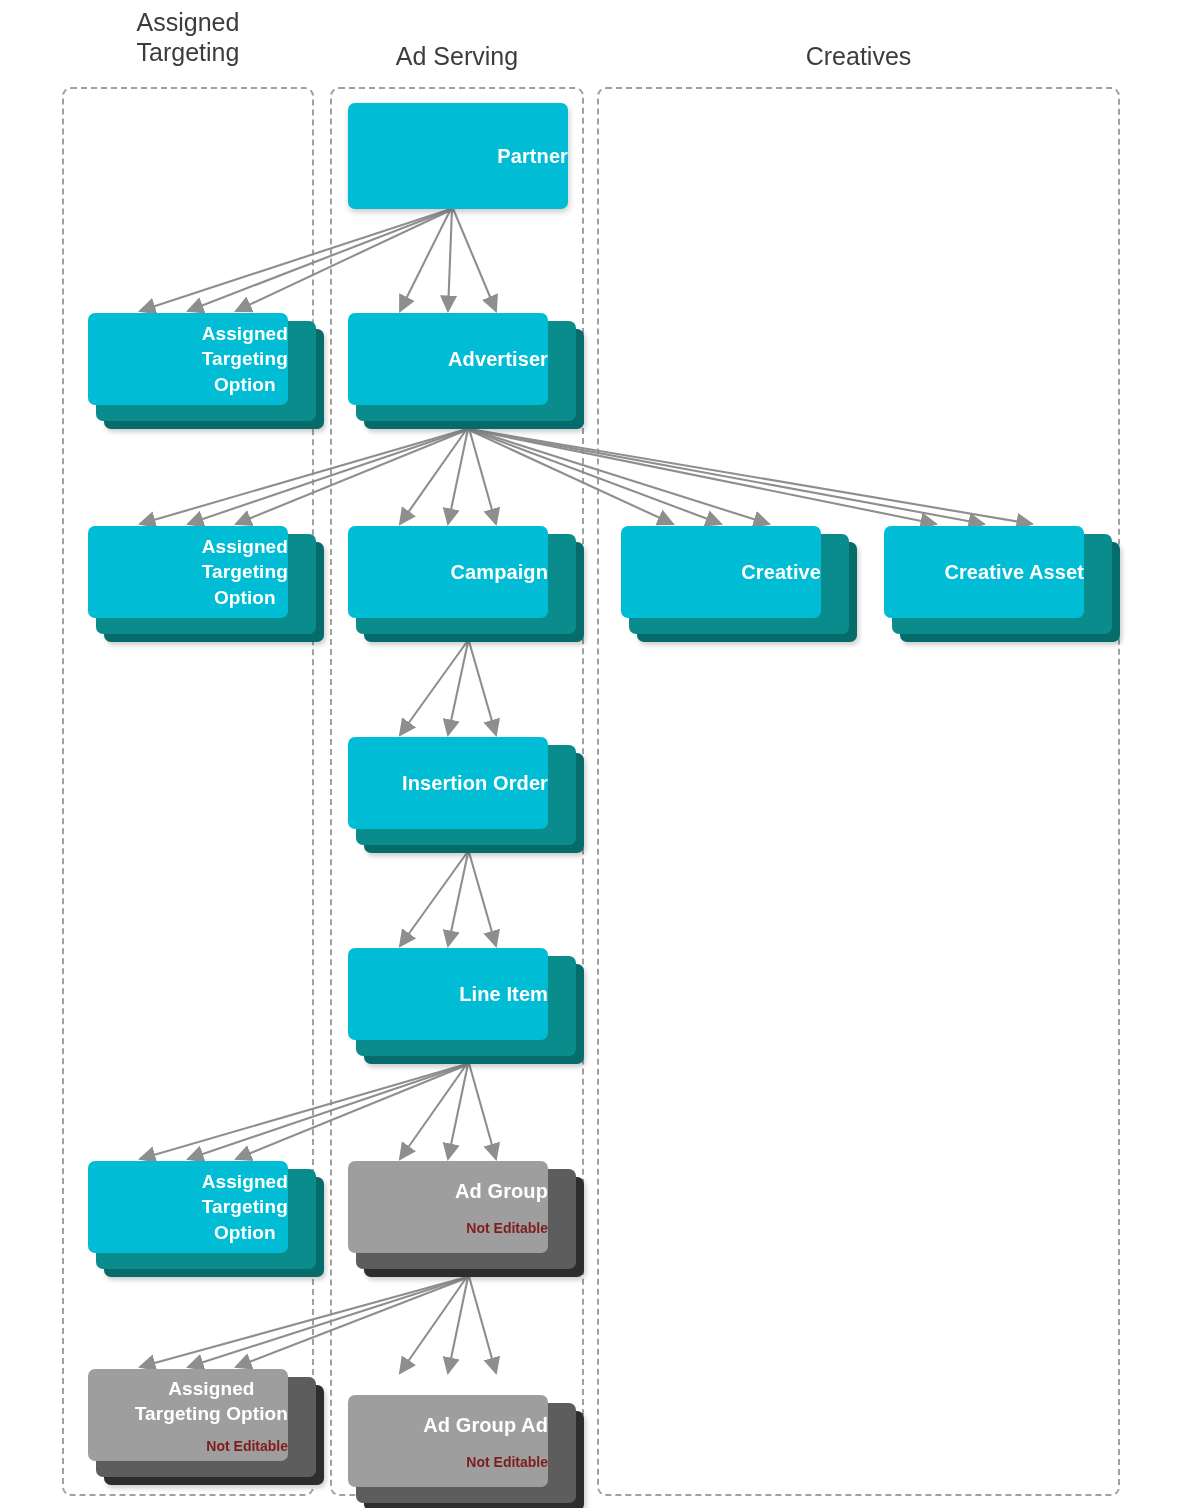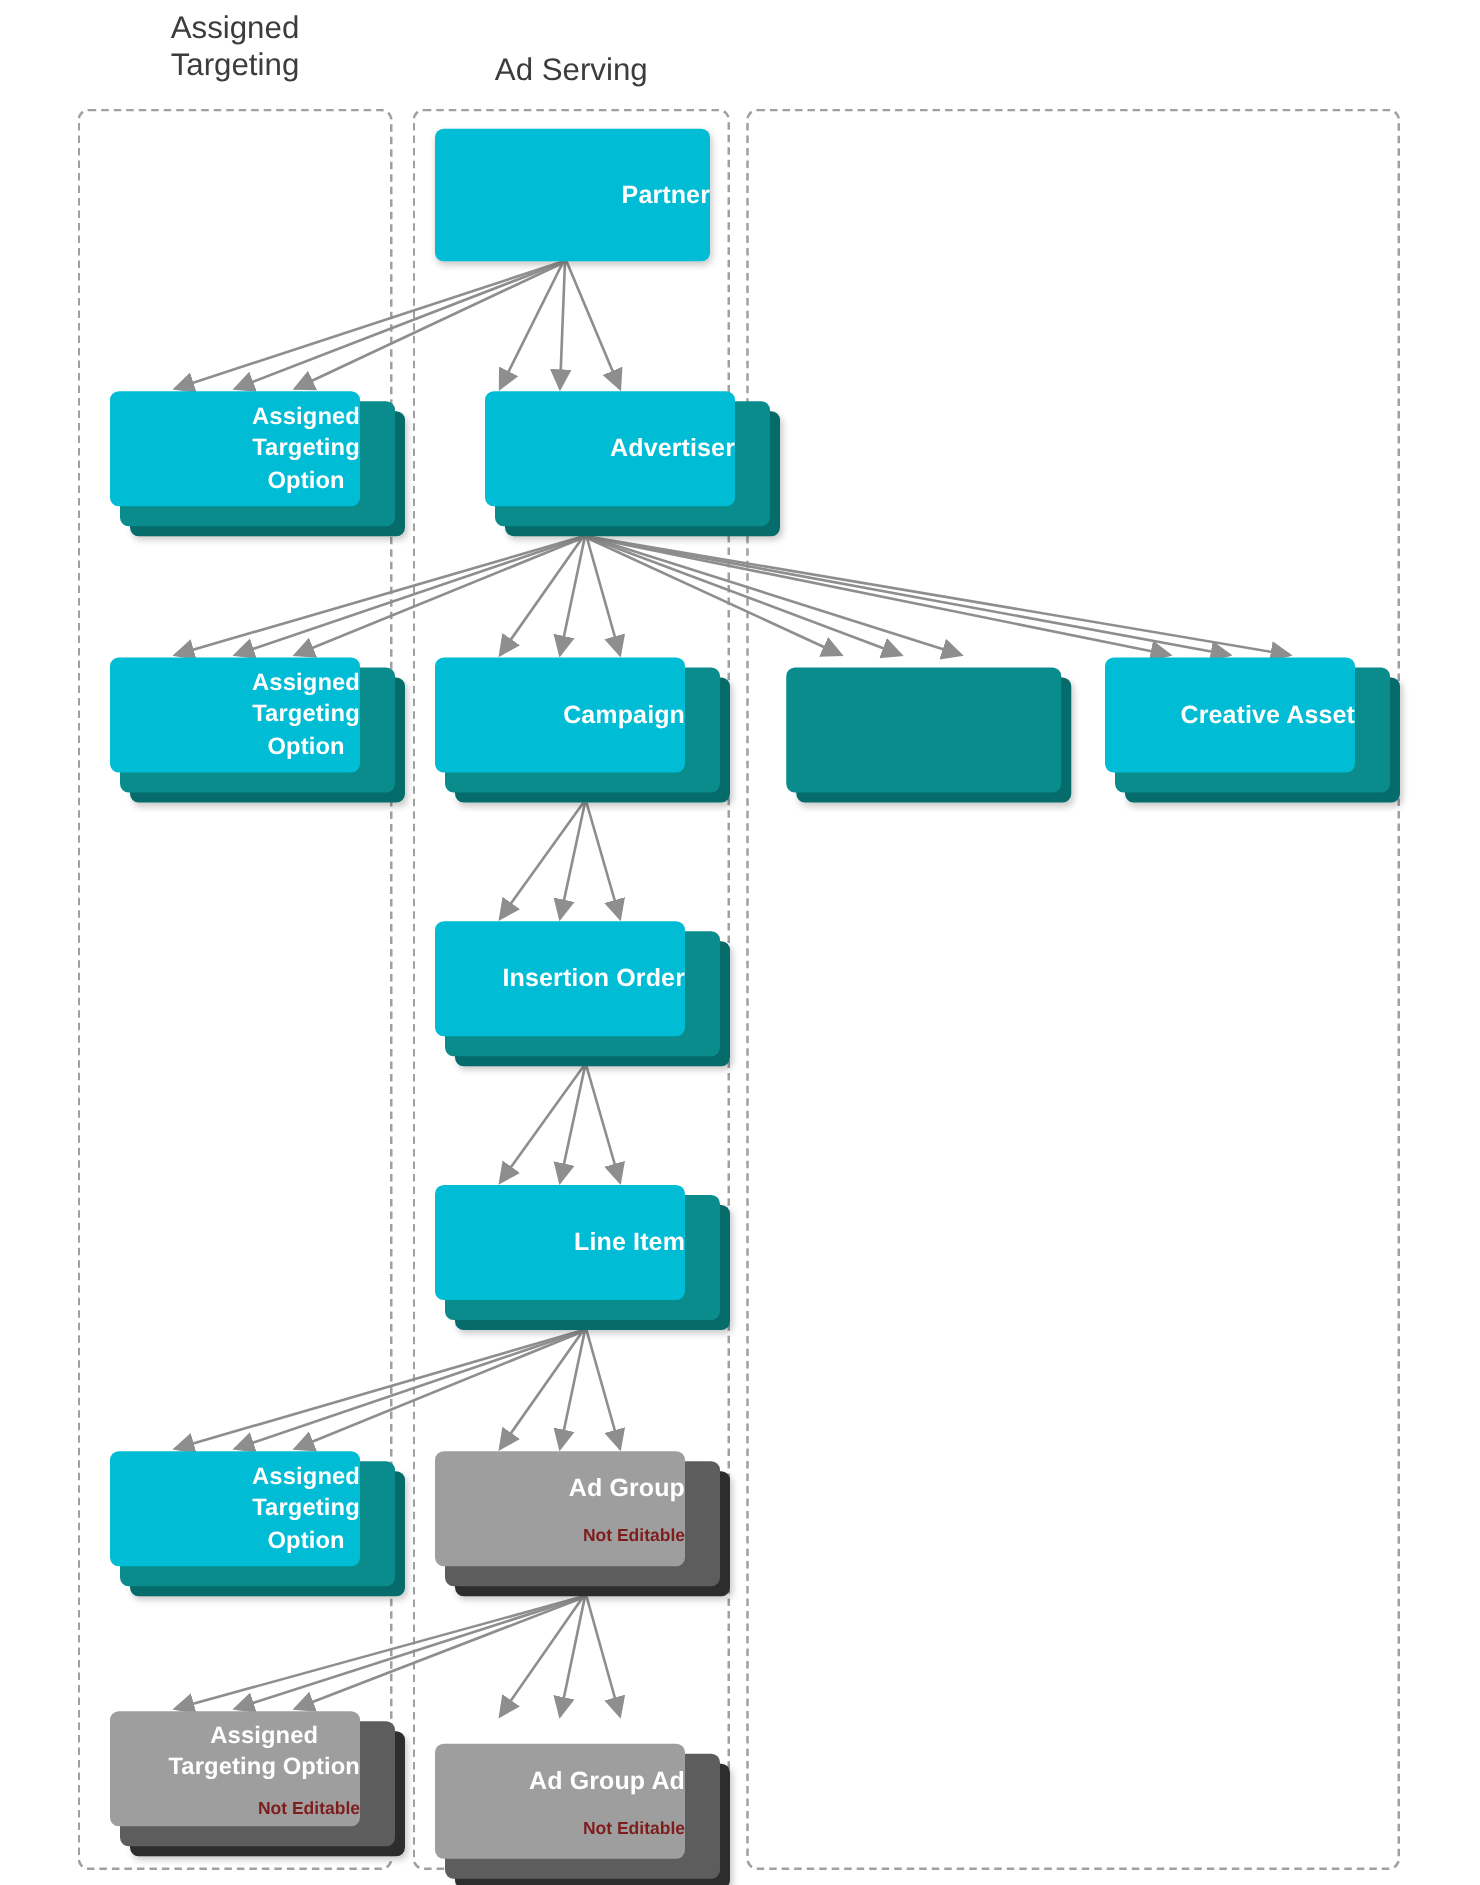--- a/index.html
+++ b/index.html
@@ -34,20 +34,21 @@
 </head>
 <body>
 
 <div id="canvas">
 
   <div class="col-header" style="left:62px;top:8px;width:252px;">
     <div>Assigned</div>
     <div>Targeting</div>
   </div>
   <div class="col-header" style="left:330px;top:42px;width:254px;">Ad Serving</div>
+  <div class="col-header" style="left:597px;top:42px;width:523px;">Creatives</div>
 
   <div class="group-box" style="left:62px;top:87px;width:252px;height:1409px;"></div>
   <div class="group-box" style="left:330px;top:87px;width:254px;height:1409px;"></div>
   <div class="group-box" style="left:597px;top:87px;width:523px;height:1409px;"></div>
 
   <svg id="arrows" viewBox="0 0 1184 1508">
     <defs>
       <marker id="ah" markerWidth="9" markerHeight="9" refX="7.4" refY="4.5" orient="auto" markerUnits="strokeWidth">
         <path d="M0,0.4 L8.4,4.5 L0,8.6 z" fill="#8e8e8e"></path>
       </marker>
@@ -103,21 +104,21 @@
     <div class="card s2" style="left:8px;top:8px;width:220px;height:100px;"></div>
     <div class="card front" style="left:0;top:0;width:200px;height:92px;">
       <div class="title">
           <div>Assigned</div>
           <div>Targeting</div>
           <div>Option</div>
         </div>
     </div>
   </div>
 
-  <div class="node cyan" style="left:348px;top:313px;width:236px;height:120px;margin-left:40px;">
+  <div class="node cyan" style="left:348px;top:313px;width:236px;height:120px;">
     <div class="card s3" style="left:16px;top:16px;width:220px;height:100px;"></div>
     <div class="card s2" style="left:8px;top:8px;width:220px;height:100px;"></div>
     <div class="card front" style="left:0;top:0;width:200px;height:92px;">
       <div class="title big">Advertiser</div>
     </div>
   </div>
 
   <div class="node cyan" style="left:88px;top:526px;width:236px;height:120px;">
     <div class="card s3" style="left:16px;top:16px;width:220px;height:100px;"></div>
     <div class="card s2" style="left:8px;top:8px;width:220px;height:100px;"></div>
@@ -134,20 +135,23 @@
     <div class="card s3" style="left:16px;top:16px;width:220px;height:100px;"></div>
     <div class="card s2" style="left:8px;top:8px;width:220px;height:100px;"></div>
     <div class="card front" style="left:0;top:0;width:200px;height:92px;">
       <div class="title big">Campaign</div>
     </div>
   </div>
 
   <div class="node cyan" style="left:621px;top:526px;width:236px;height:120px;">
     <div class="card s3" style="left:16px;top:16px;width:220px;height:100px;"></div>
     <div class="card s2" style="left:8px;top:8px;width:220px;height:100px;"></div>
+    <div class="card front" style="left:0;top:0;width:200px;height:92px;">
+      <div class="title big">Creative</div>
+    </div>
   </div>
 
   <div class="node cyan" style="left:884px;top:526px;width:236px;height:120px;">
     <div class="card s3" style="left:16px;top:16px;width:220px;height:100px;"></div>
     <div class="card s2" style="left:8px;top:8px;width:220px;height:100px;"></div>
     <div class="card front" style="left:0;top:0;width:200px;height:92px;">
       <div class="title big">Creative Asset</div>
     </div>
   </div>
 

